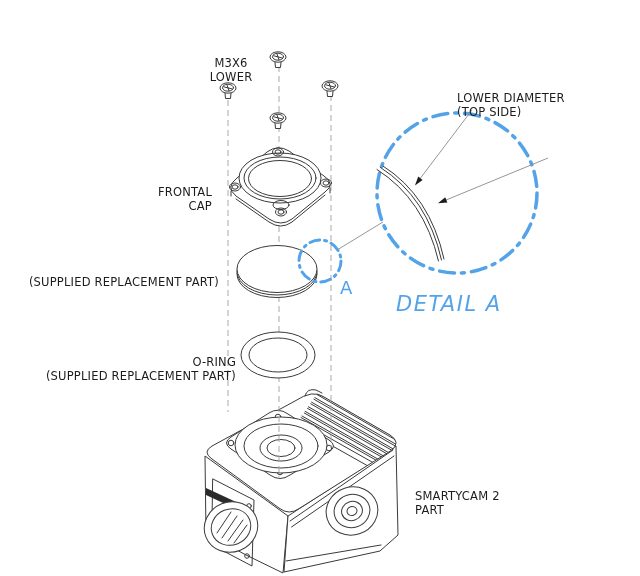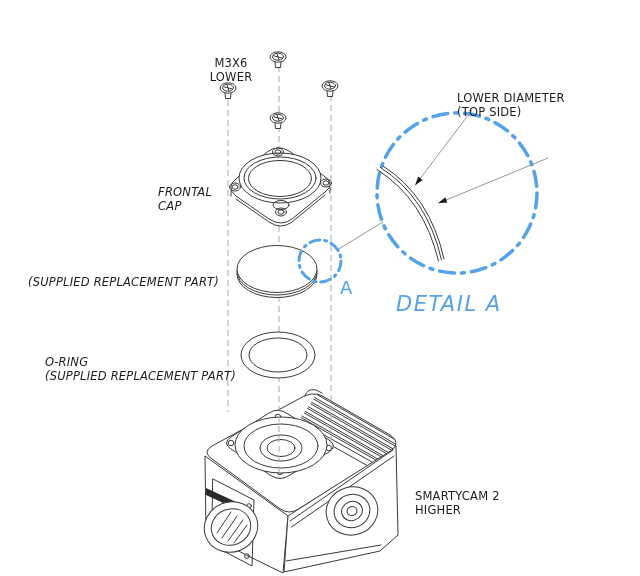--- a/index.html
+++ b/index.html
@@ -12,21 +12,21 @@
   #stage{
     position:relative;width:640px;height:576px;background:var(--background);
     font-family:"DejaVu Sans",sans-serif;overflow:hidden;
   }
   #artwork{position:absolute;left:0;top:0;}
   .lbl{
     position:absolute;font-size:11.5px;line-height:13.5px;color:var(--text);
     letter-spacing:.2px;white-space:nowrap;font-weight:500;margin-top:16px;
   }
   .lbl .l{display:block;}
-  .ra{text-align:left;font-style:italic;}
+  .ra{text-align:right;}
   .ca{text-align:center;}
   .blue{color:var(--accent-blue);}
   #lbl-screws{left:181px;top:41px;width:100px;}
   #lbl-frontal-cap{right:428px;top:170px;}
   #lbl-protection-glass{right:421px;top:260px;}
   #lbl-o-ring{right:404px;top:340px;}
   #lbl-camera{left:415px;top:474px;}
   #lbl-lower-diameter{left:457px;top:76px;}
   #lbl-higher-diameter{left:547px;top:149px;}
   #marker-a{left:340px;top:265px;font-size:18px;font-weight:500;}
@@ -184,21 +184,21 @@
     <span class="l">(SUPPLIED REPLACEMENT PART)</span>
   </div>
 
   <div class="lbl ra" id="lbl-o-ring">
     <span class="l">O-RING</span>
     <span class="l">(SUPPLIED REPLACEMENT PART)</span>
   </div>
 
   <div class="lbl" id="lbl-camera">
     <span class="l">SMARTYCAM 2</span>
-    <span class="l">HIGHER</span>
+    <span class="l">PART</span>
   </div>
 
   <div class="lbl" id="lbl-lower-diameter">
     <span class="l">LOWER DIAMETER</span>
     <span class="l">(TOP SIDE)</span>
   </div>
 
 
   <div class="lbl blue" id="marker-a">A</div>
   <div class="lbl blue" id="detail-title">DETAIL A</div>

